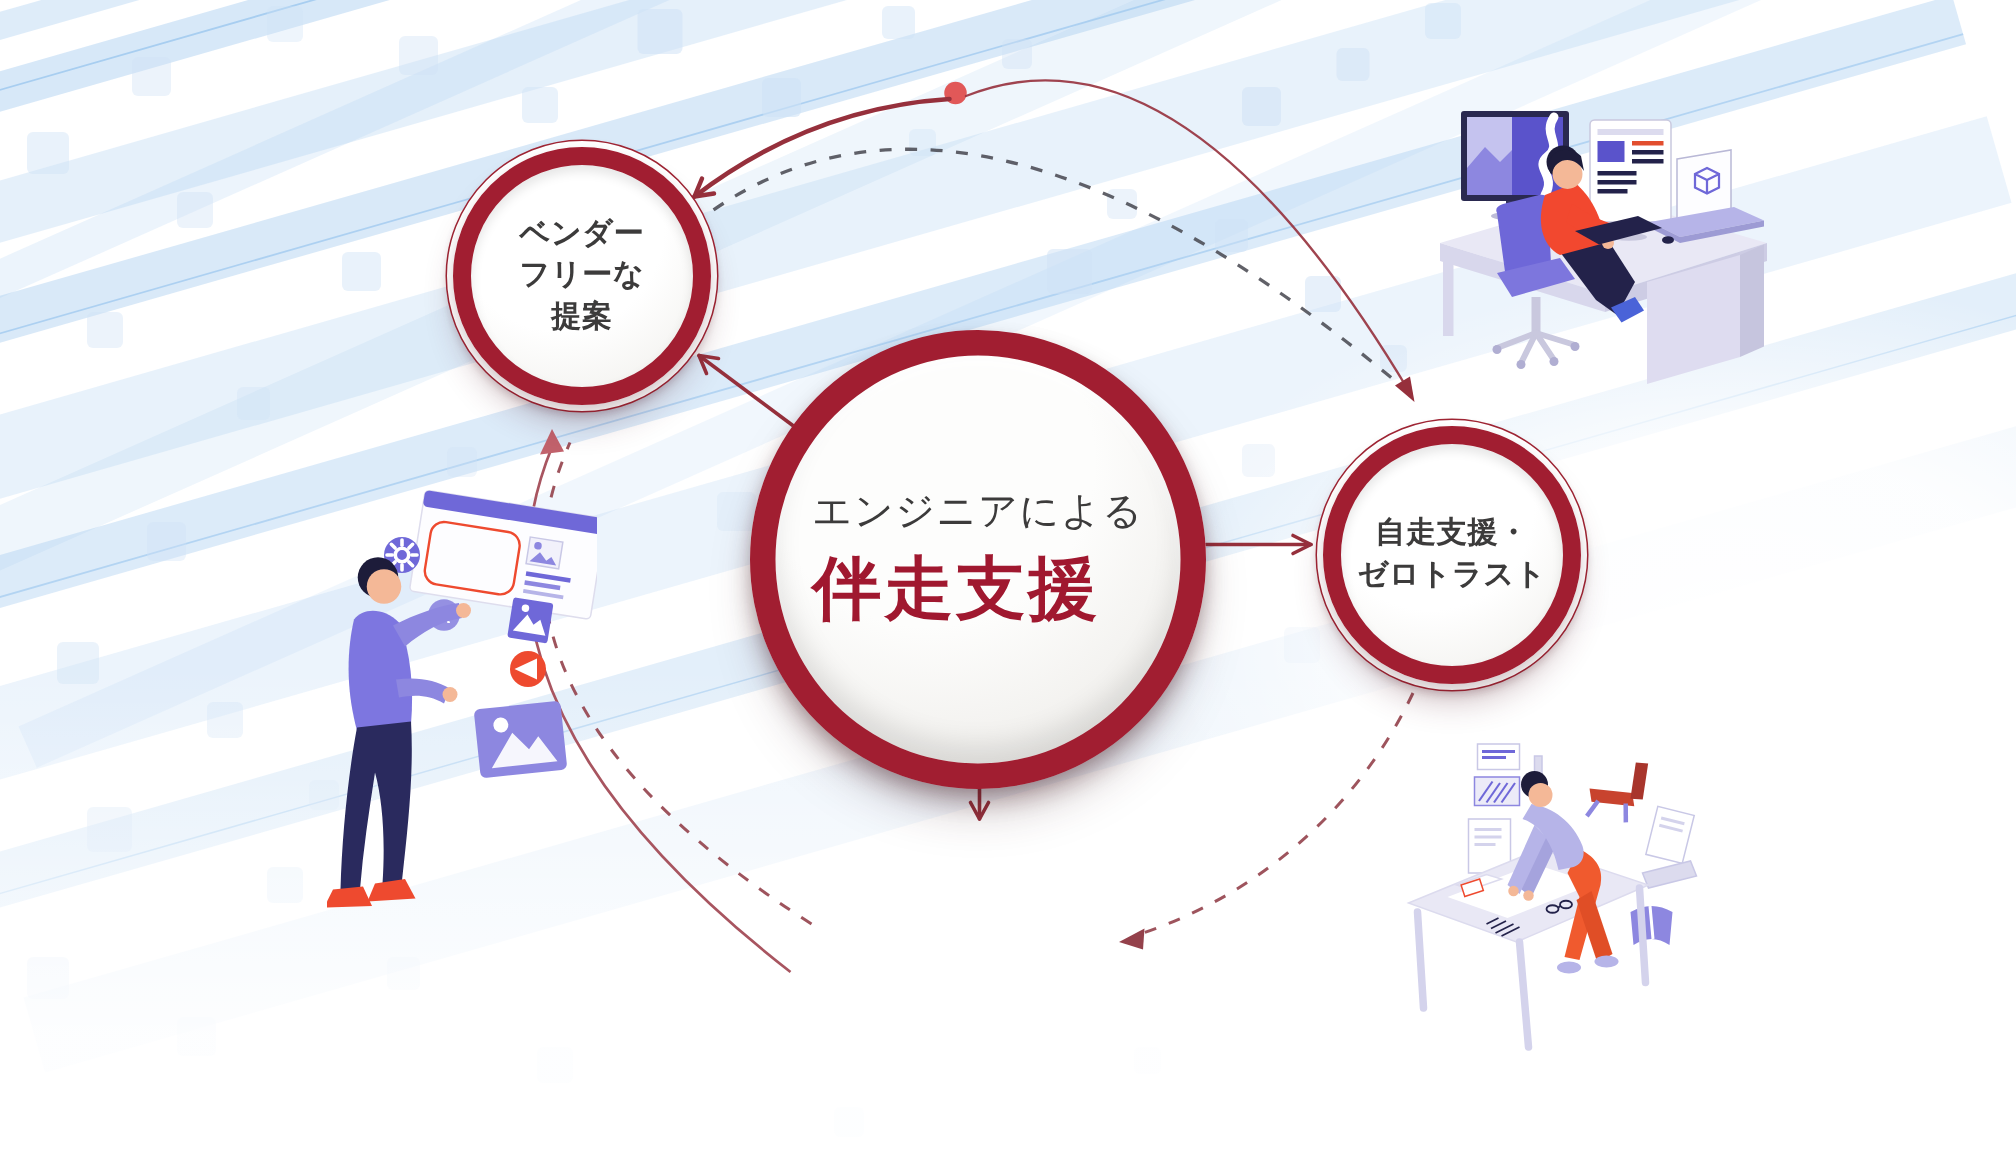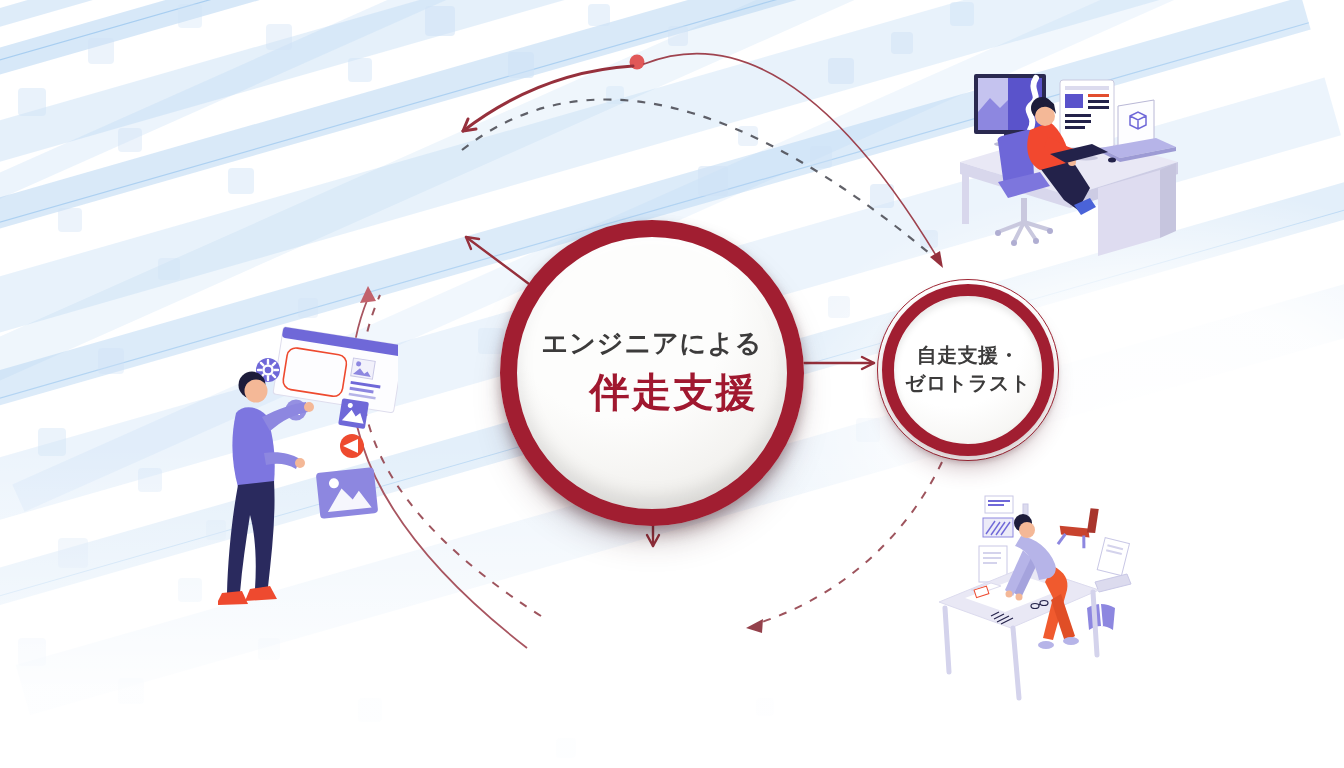--- a/index.html
+++ b/index.html
@@ -27,23 +27,23 @@
   .center-node .ring{width:272px;height:272px;border-radius:50%;
     border:17px solid var(--ring-red,#a11e31);
     background:radial-gradient(circle at 38% 26%, #fdfdfc 42%, #e9e7e3 100%);
     box-shadow:inset 0 -12px 18px rgba(0,0,0,.10), inset 0 6px 8px rgba(255,255,255,.8),
       0 8px 14px rgba(60,10,20,.25);
     display:flex;align-items:center;justify-content:center;}
   .label{font-weight:700;color:var(--label-dark,#3c3b3b);text-align:center;
     font-size:20px;line-height:1.38;letter-spacing:.5px;}
   .label span{display:block;white-space:nowrap;}
   .center-label span{display:block;white-space:nowrap;}
-  .center-label .l1{font-size:26px;font-weight:700;color:var(--label-dark,#3c3b3b);letter-spacing:1px;}
-  .center-label .l2{font-size:40px;font-weight:800;color:var(--center-text-red,#a0182f);
-    margin-top:4px;letter-spacing:2px;margin-left:48px;}
+  .center-label .l1{font-size:26px;font-weight:400;color:var(--label-dark,#3c3b3b);letter-spacing:1px;}
+  .center-label .l2{font-size:46px;font-weight:800;color:var(--center-text-red,#a0182f);
+    margin-top:4px;letter-spacing:2px;}
   
   .dash-top{stroke:var(--dash-dark,#45454e);stroke-width:2.2;fill:none;stroke-dasharray:8 9;opacity:.85;}
   .dash-red{stroke:var(--dash-red,#94414b);stroke-width:2;fill:none;stroke-dasharray:8 9;opacity:.9;}
   .st-arrow{stroke:var(--arrow-red,#96303c);fill:none;stroke-linecap:round;stroke-linejoin:round;}
   .fill-arrow{fill:var(--arrow-red,#96303c);}
   .c-purple{fill:var(--illus-purple,#6f68d8);}
   .c-purple2{fill:var(--illus-purple-light,#8d87e0);}
   .c-lav{fill:var(--illus-lavender,#dcdbee);}
   .c-lav2{fill:var(--illus-lavender-deep,#b6b4e8);}
   .c-navy{fill:var(--illus-navy,#23224a);}
@@ -148,20 +148,29 @@
 
   <div class="node center-node" style="left:500px;top:221px;">
     <div class="ring">
       <div class="center-label">
         <span class="l1">エンジニアによる</span>
         <span class="l2">伴走支援</span>
       </div>
     </div>
   </div>
 
+  <div class="node sat" style="left:297px;top:93px;">
+    <div class="ring">
+      <div class="label">
+        <span>ベンダー</span>
+        <span>フリーな</span>
+        <span>提案</span>
+      </div>
+    </div>
+  </div>
 
   <div class="node sat" style="left:877px;top:279px;">
     <div class="ring">
       <div class="label">
         <span>自走支援・</span>
         <span>ゼロトラスト</span>
       </div>
     </div>
   </div>
 

